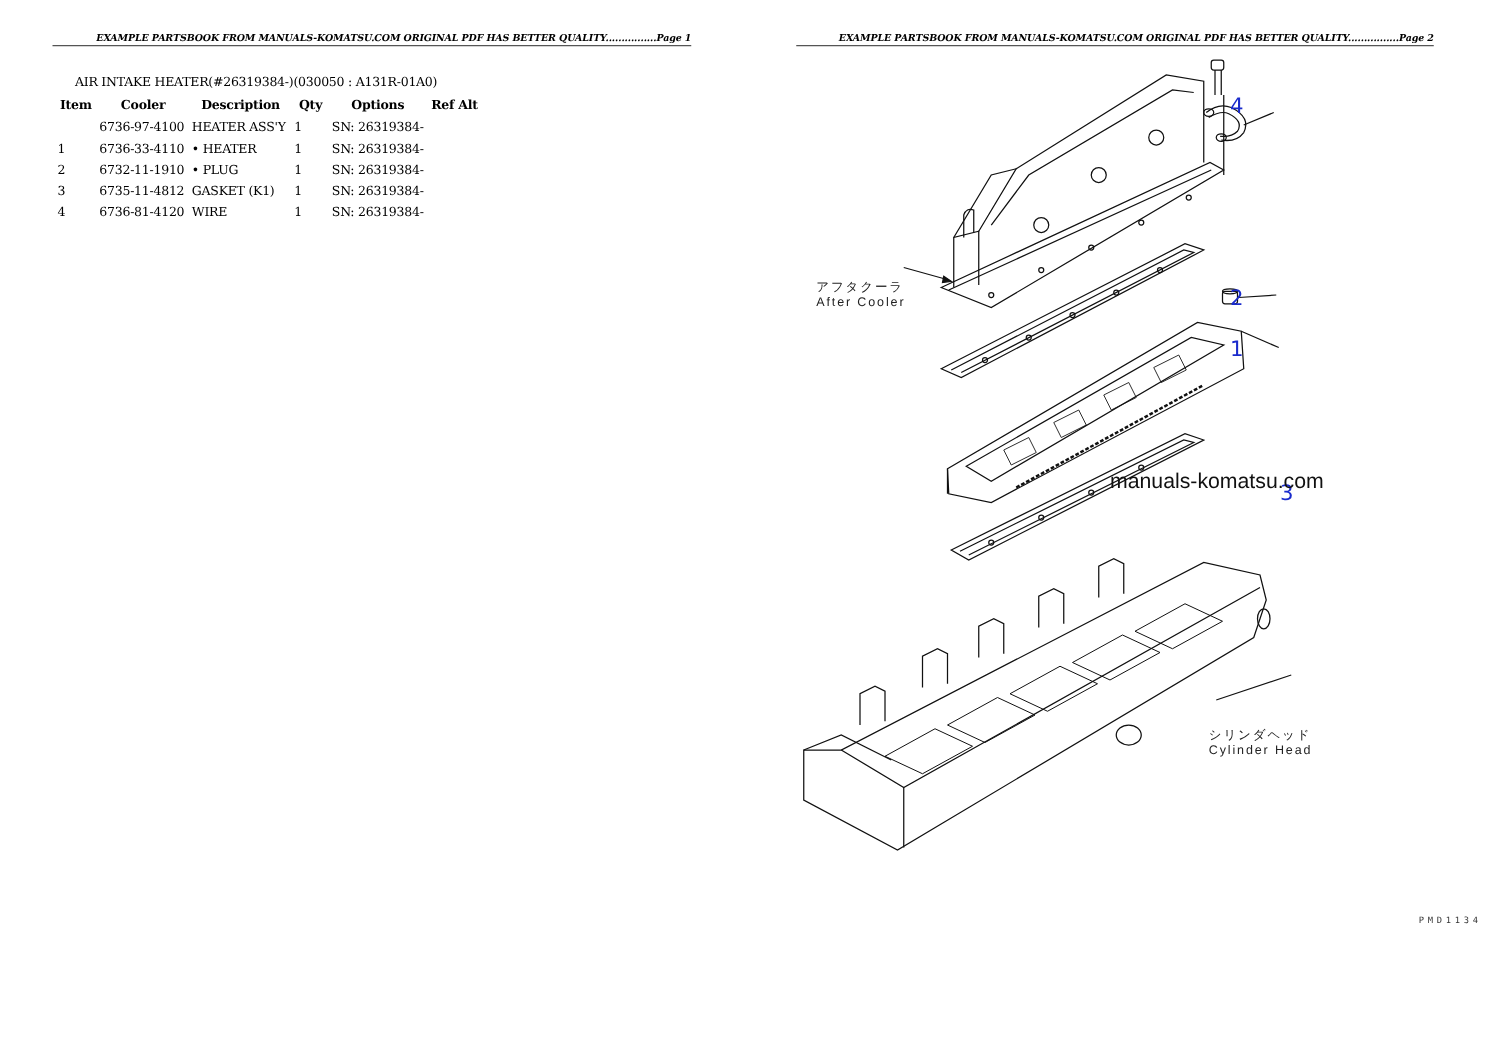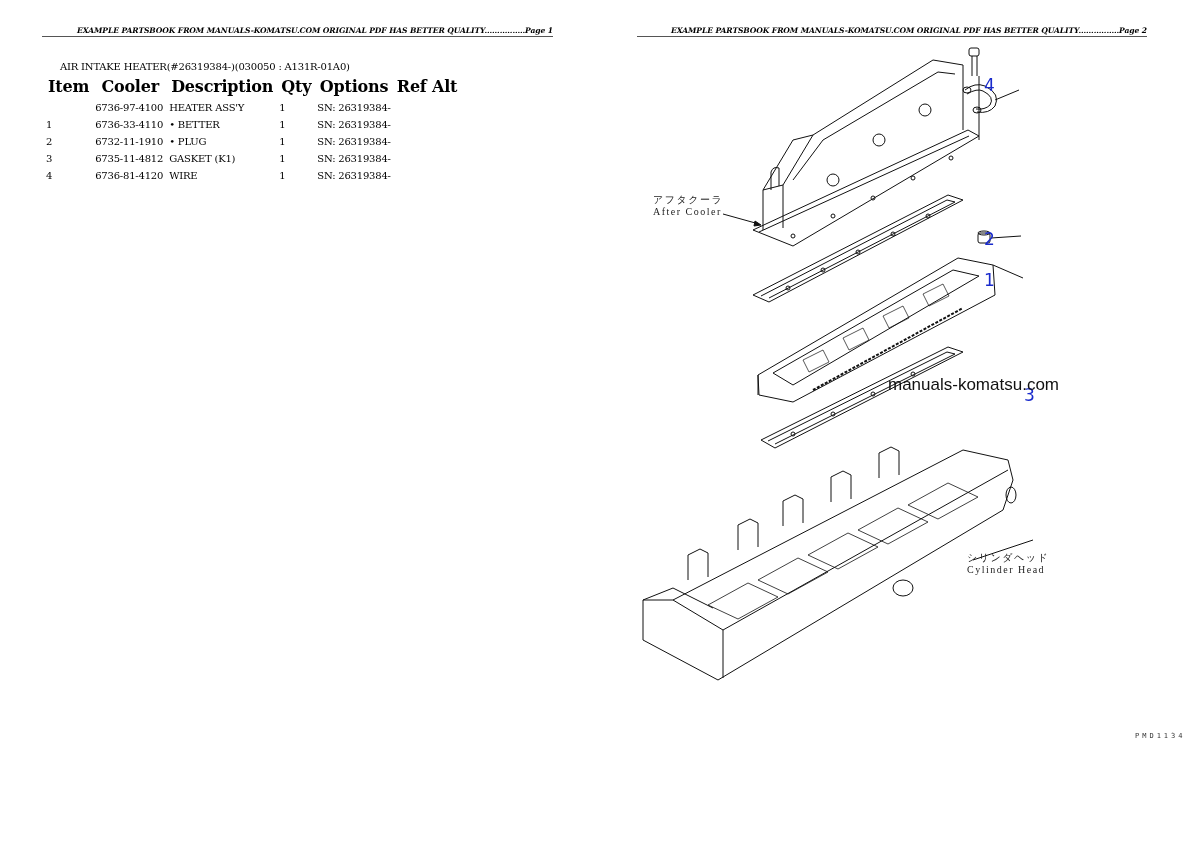--- a/index.html
+++ b/index.html
@@ -10,30 +10,30 @@
   .hdr{position:absolute;top:26px;font-family:"DejaVu Serif",serif;font-style:italic;font-weight:bold;font-size:7.6px;letter-spacing:-0.1px;text-align:right;white-space:nowrap;}
   .page1 .hdr{left:42px;width:511px;}
   .page2 .hdr{left:42px;width:510px;}
   .hr{position:absolute;top:36px;height:0;border-top:1px solid #555;}
   .page1 .hr{left:42px;width:511px;}
   .page2 .hr{left:42px;width:510px;}
   .crumbs{position:absolute;left:42px;top:46px;font-size:10.5px;white-space:nowrap;letter-spacing:-0.2px;}
   .crumbs a{color:#1a1aa8;text-decoration:underline;margin-right:4px;}
   .subtitle{position:absolute;left:60px;top:61px;font-size:10px;white-space:nowrap;letter-spacing:-0.2px;text-align:center;}
   table.parts{position:absolute;left:44px;top:77px;border-collapse:collapse;font-size:10px;letter-spacing:-0.2px;}
-  table.parts th{font-weight:bold;font-size:16px;padding:0 4px 3px 4px;text-align:center;white-space:nowrap;height:14px;}
+  table.parts th{font-weight:bold;font-size:10px;padding:0 4px 3px 4px;text-align:center;white-space:nowrap;height:14px;}
   table.parts td{padding:0 2px;height:17px;white-space:nowrap;vertical-align:middle;}
   td.c-item{width:24px;padding-left:4px;}
   td.c-part{width:70px;}
   td.c-desc{width:78px;}
   td.c-qty{width:26px;padding-left:4px;}
   td.c-opt{width:72px;padding-left:2px;}
   .diagram{position:absolute;left:38px;top:40px;width:520px;height:660px;}
   .callout{position:absolute;font-family:"DejaVu Sans","Liberation Sans",sans-serif;color:#1a2bcc;font-size:17px;}
-  .jlabel{position:absolute;font-family:Liberation Serif, serif;font-size:10px;line-height:12px;color:#222;letter-spacing:1.5px;white-space:nowrap;}
+  .jlabel{position:absolute;font-family:Liberation Sans, sans-serif;font-size:10px;line-height:12px;color:#222;letter-spacing:1.5px;white-space:nowrap;margin-top:31px;}
   .watermark{position:absolute;left:293px;top:375px;font-family:"Liberation Sans","DejaVu Sans",sans-serif;font-size:17px;color:#111;white-space:nowrap;}
   .code{position:absolute;left:493px;top:732px;font-family:"DejaVu Sans Mono",monospace;font-size:7px;letter-spacing:3px;color:#333;padding-left:47px;}
 </style>
 </head>
 <body>
 
 <div class="page page1">
   <div class="hdr">EXAMPLE PARTSBOOK FROM MANUALS-KOMATSU.COM ORIGINAL PDF HAS BETTER QUALITY................Page 1</div>
   <div class="hr"></div>
 
@@ -55,21 +55,21 @@
         <td class="c-item"></td>
         <td class="c-part">6736-97-4100</td>
         <td class="c-desc">HEATER ASS'Y</td>
         <td class="c-qty">1</td>
         <td class="c-opt">SN: 26319384-</td>
         <td></td>
       </tr>
       <tr>
         <td class="c-item">1</td>
         <td class="c-part">6736-33-4110</td>
-        <td class="c-desc">• BETTER</td>
+        <td class="c-desc">• HEATER</td>
         <td class="c-qty">1</td>
         <td class="c-opt">SN: 26319384-</td>
         <td></td>
       </tr>
       <tr>
         <td class="c-item">2</td>
         <td class="c-part">6732-11-1910</td>
         <td class="c-desc">• PLUG</td>
         <td class="c-qty">1</td>
         <td class="c-opt">SN: 26319384-</td>

